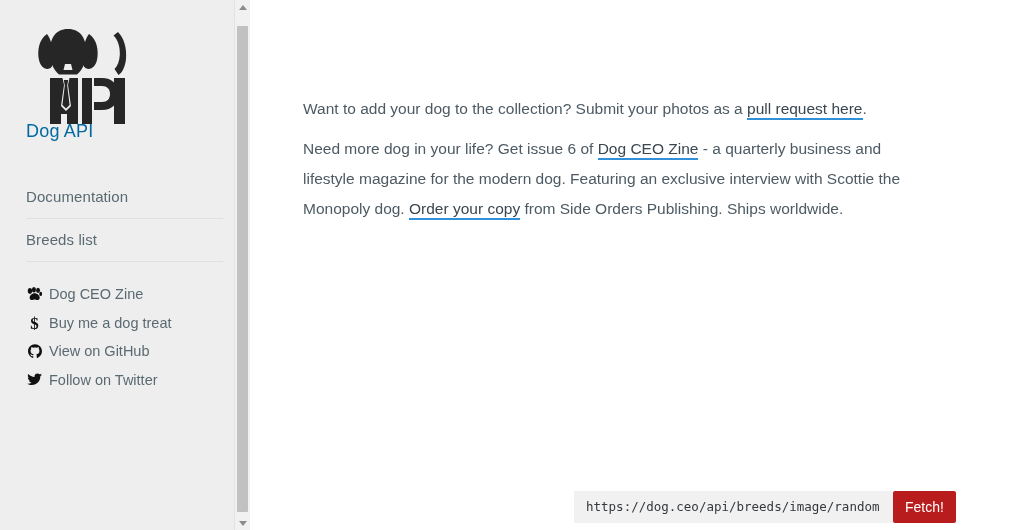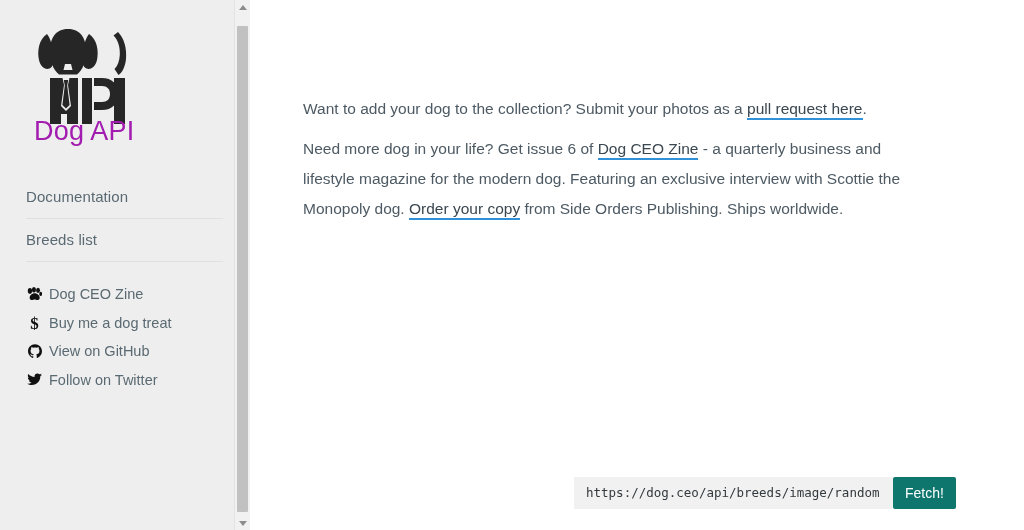--- a/index.html
+++ b/index.html
@@ -33,26 +33,26 @@
   }
 
   .logo-wrap {
     padding-top: 18px;
     width: 118px;
     height: 108px;
   }
   .logo-wrap svg { display: block; }
 
   .brand-title {
-    margin: 6px 0 0 8px;
+    margin: 6px 0 0 0;
     padding: 0;
-    font-size: 27px;
+    font-size: 18px;
     font-weight: 400;
     line-height: 34px;
-    color: #a21caf;
+    color: #0369a1;
     letter-spacing: 0.2px;
   }
 
   .nav-list {
     list-style: none;
     margin: 28px 0 0 0;
     padding: 0;
     width: 197px;
   }
   .nav-list li {
@@ -180,40 +180,40 @@
     color: #3a4750;
     text-decoration: none;
     border-bottom: 2px solid #3091d8;
     padding-bottom: 1px;
   }
 
   
   .fetch-row {
     position: absolute;
     left: 324px;
-    top: 477px;
+    top: 491px;
     display: flex;
     align-items: stretch;
     height: 32px;
   }
   .url-input {
     width: 319px;
     height: 32px;
     background: #f1f1f1;
     border: none;
     outline: none;
     font-family: "DejaVu Sans Mono", monospace;
     font-size: 12.5px;
     color: #33393d;
     padding: 0 12px;
     line-height: 32px;
   }
   .fetch-btn {
     height: 32px;
-    background: #0f766e;
+    background: #b91c1c;
     border: none;
     color: #ffffff;
     font-family: "Liberation Sans", sans-serif;
     font-size: 14px;
     padding: 0 12px;
     cursor: pointer;
     border-radius: 2px;
     margin-left: 0;
   }
 </style>

